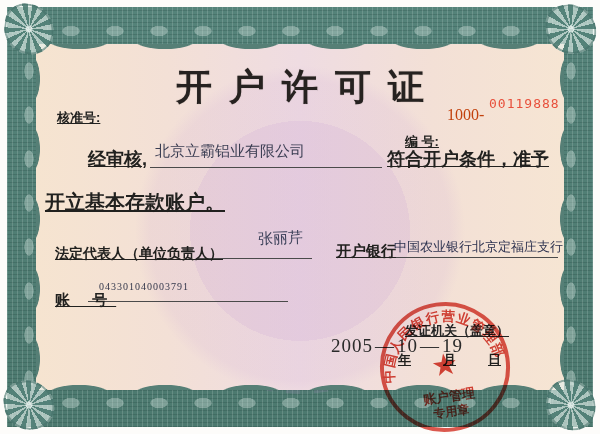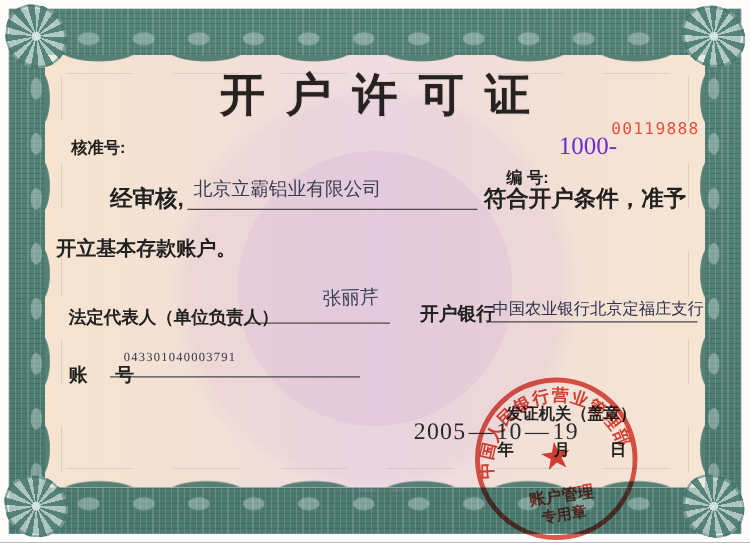--- a/index.html
+++ b/index.html
@@ -65,34 +65,34 @@
     transform:translate(-50%,-50%);border-radius:50%;z-index:2;opacity:.55;pointer-events:none;
     background:
       radial-gradient(circle, rgba(0,0,0,0) 0 29%, rgba(180,138,198,.45) 30% 33%, rgba(0,0,0,0) 34% 43%, rgba(180,138,198,.34) 44% 47%, rgba(0,0,0,0) 48% 56%, rgba(180,138,198,.38) 57% 60%, rgba(0,0,0,0) 61%),
       repeating-conic-gradient(rgba(182,140,200,.30) 0 5deg, rgba(182,140,200,.05) 5deg 10deg);
   }
   .rosette-core{position:absolute;left:300px;top:234px;width:120px;height:120px;
     transform:translate(-50%,-50%);border-radius:50%;z-index:2;opacity:.5;pointer-events:none;
     background:repeating-radial-gradient(circle, rgba(172,128,192,.40) 0 4px, rgba(172,128,192,.06) 4px 10px);}
   
   .txt{position:absolute;z-index:5;white-space:nowrap;}
-  .title{left:0;right:0;top:52px;text-align:center;font-size:36px;font-weight:bold;
+  .title{left:0;right:0;top:63px;text-align:center;font-size:36px;font-weight:bold;
     letter-spacing:17px;padding-left:17px;color:#262220;
     text-shadow:0 0 1px rgba(40,30,20,.4);}
-  .lbl{font-weight:bold;font-family:"Liberation Sans","DejaVu Sans",sans-serif;color:#21211f;}
+  .lbl{font-weight:bold;font-family:"Liberation Sans","DejaVu Sans",sans-serif;color:#21211f;text-decoration:underline;}
   .approval{left:57px;top:109px;font-size:13px;}
   .approval-val{left:99px;top:106px;font-size:16px;letter-spacing:1px;color:#1f2030;}
   .serial{left:405px;top:109px;font-size:13px;margin-top:24px;}
-  .serial-prefix{left:447px;top:106px;font-size:20px;color:#6d28d9;}
+  .serial-prefix{left:447px;top:106px;font-size:16px;color:#c2410c;}
   .serial-num{left:489px;top:96px;font-size:13px;letter-spacing:1px;color:#e8503c;
     font-family:"DejaVu Sans Mono",monospace;}
   .reviewed{left:88px;top:147px;font-size:18px;}
   .company{left:155px;top:142px;font-size:15px;color:#3a3d52;}
   .qualify{left:387px;top:147px;font-size:18px;}
-  .open-account{left:45px;top:189px;font-size:16px;}
+  .open-account{left:45px;top:189px;font-size:20px;}
   .legalrep-lbl{left:55px;top:245px;font-size:14px;}
   .legalrep-name{left:258px;top:229px;font-size:15px;color:#3c415a;transform:rotate(-2deg);}
   .bank-lbl{left:336px;top:242px;font-size:15px;}
   .bank-val{left:394px;top:238px;font-size:13px;color:#2e3350;}
   .acct-lbl{left:55px;top:291px;font-size:15px;letter-spacing:9px;}
   .acct-val{left:99px;top:281px;font-size:10px;letter-spacing:1px;color:#32364a;}
   .issuer-lbl{left:369px;top:322px;font-size:13px;color:#242424;margin-left:36px;}
   .issue-date{left:331px;top:335px;font-size:19px;color:#2a2a2a;letter-spacing:1px;}
   .issue-date span{margin-right:2px;}
   .date-units{left:398px;top:351px;font-size:13px;display:flex;gap:32px;}

